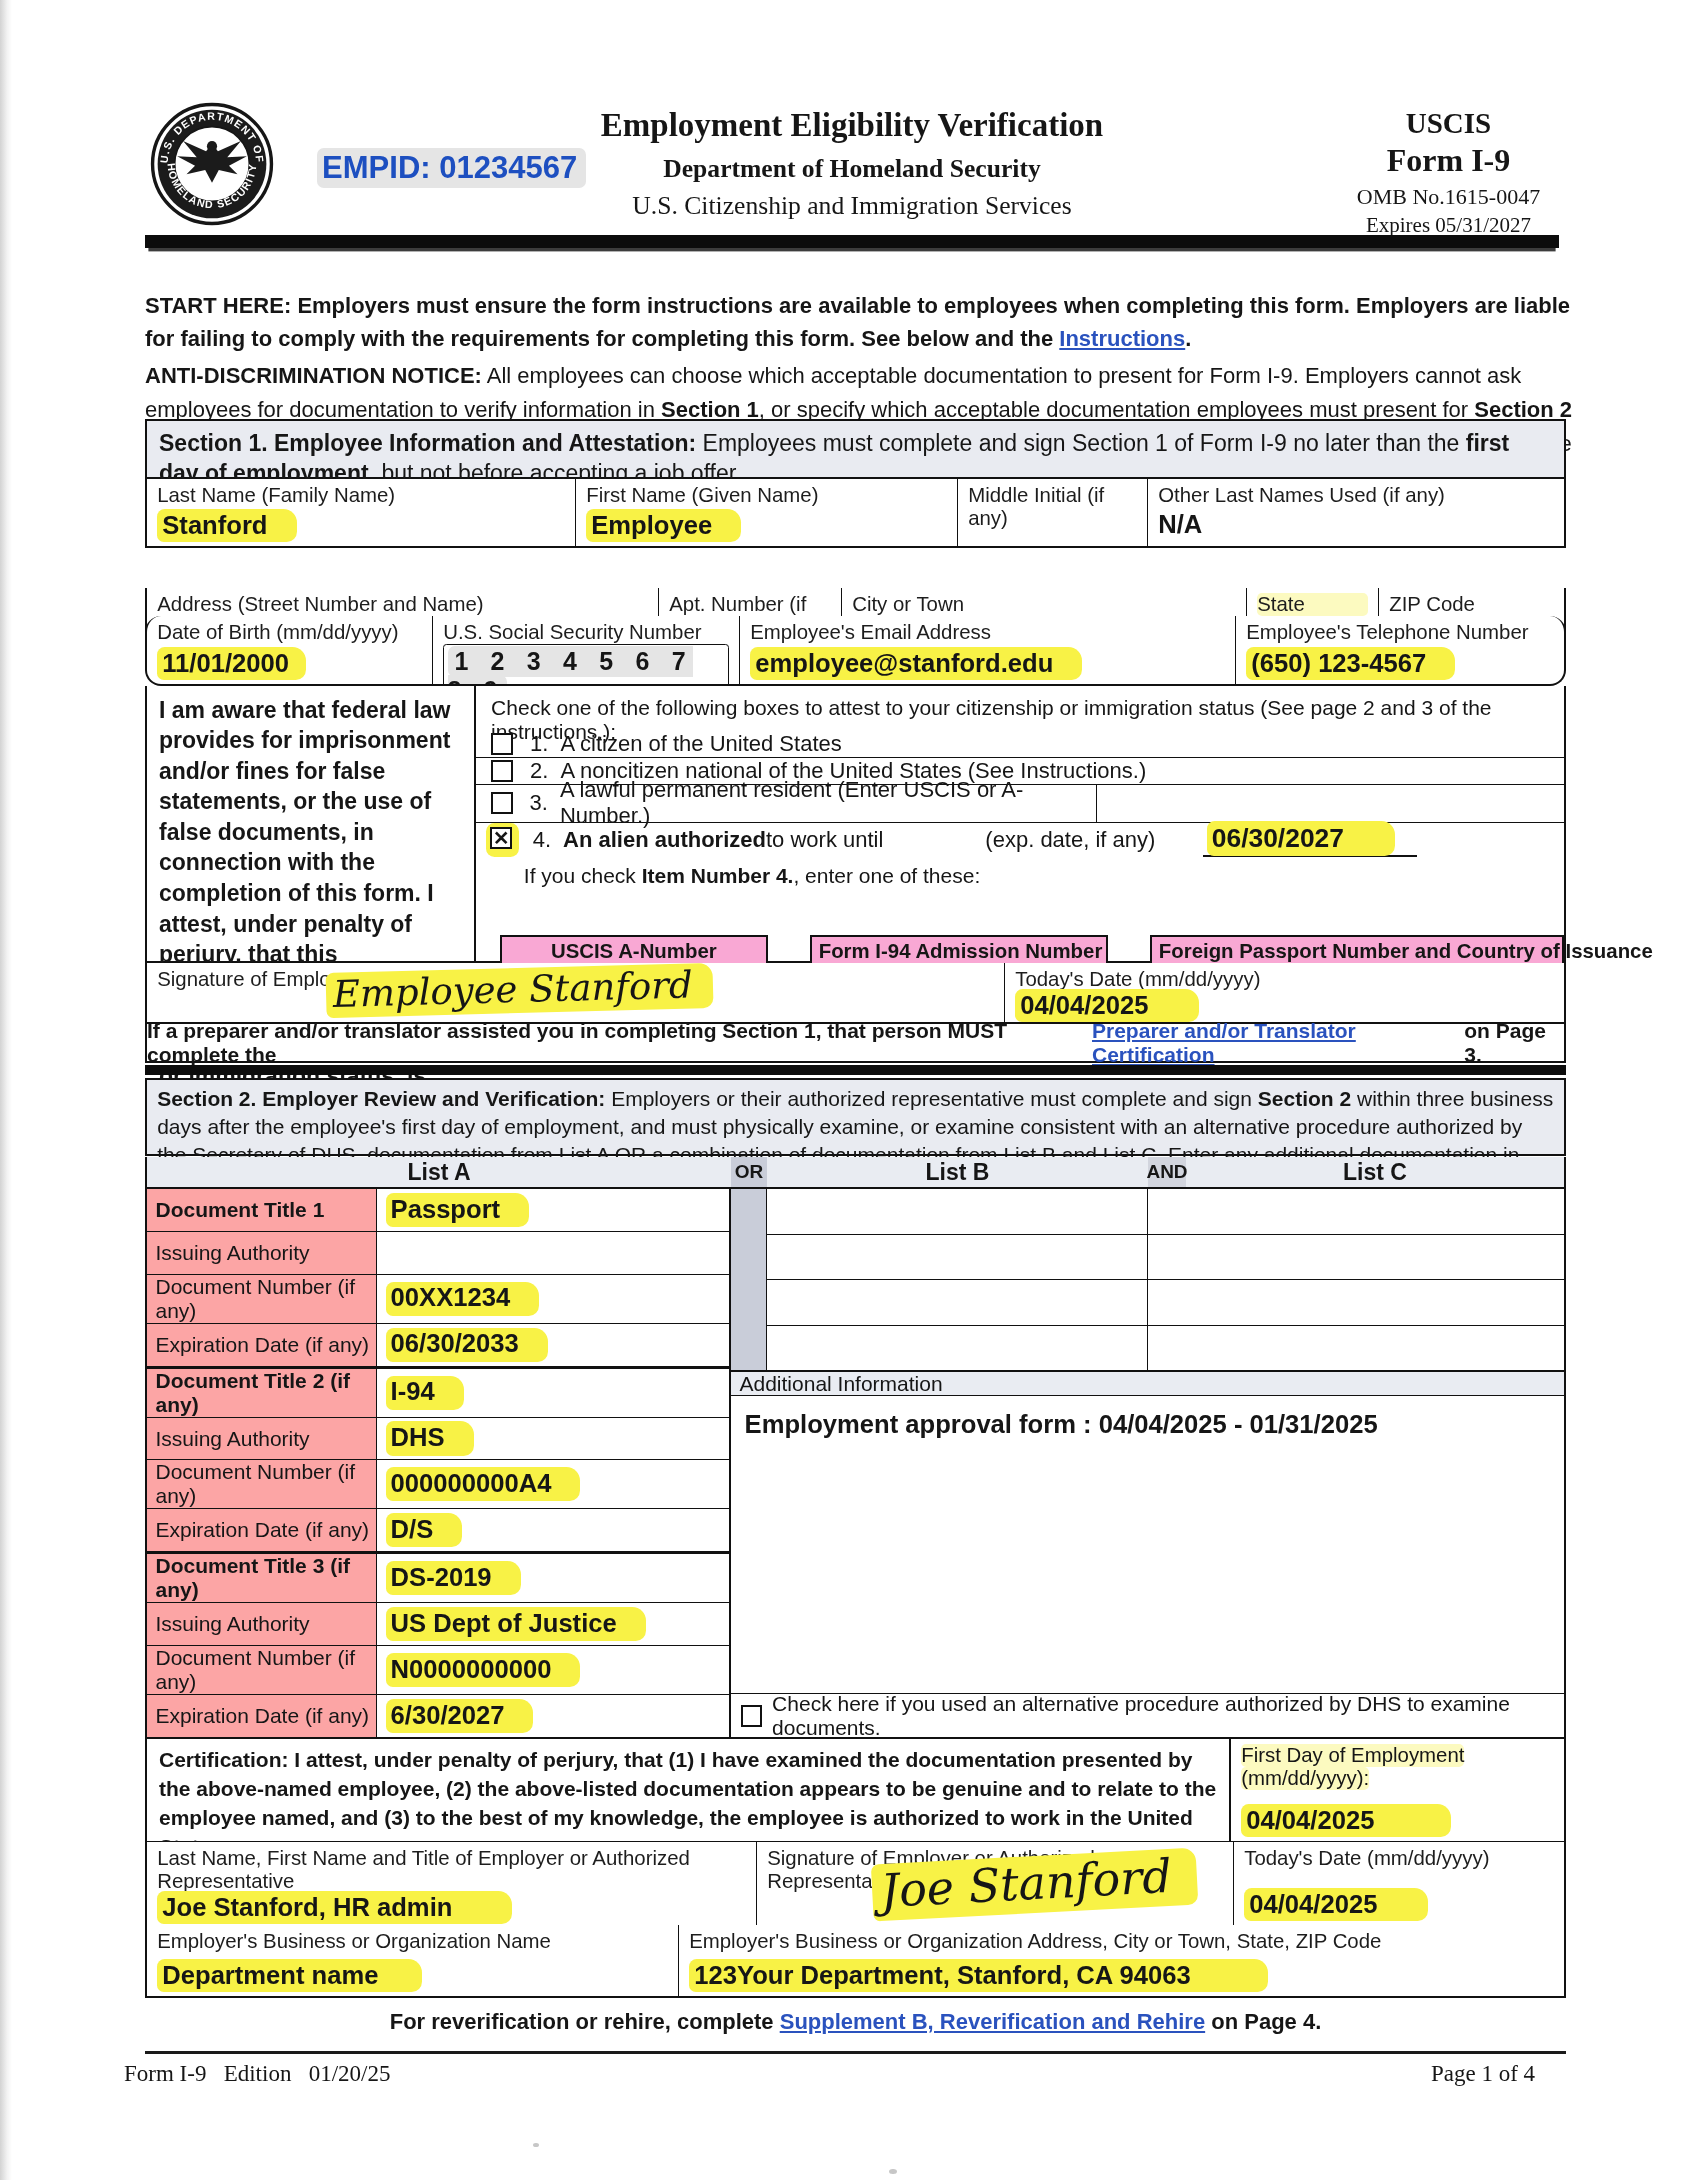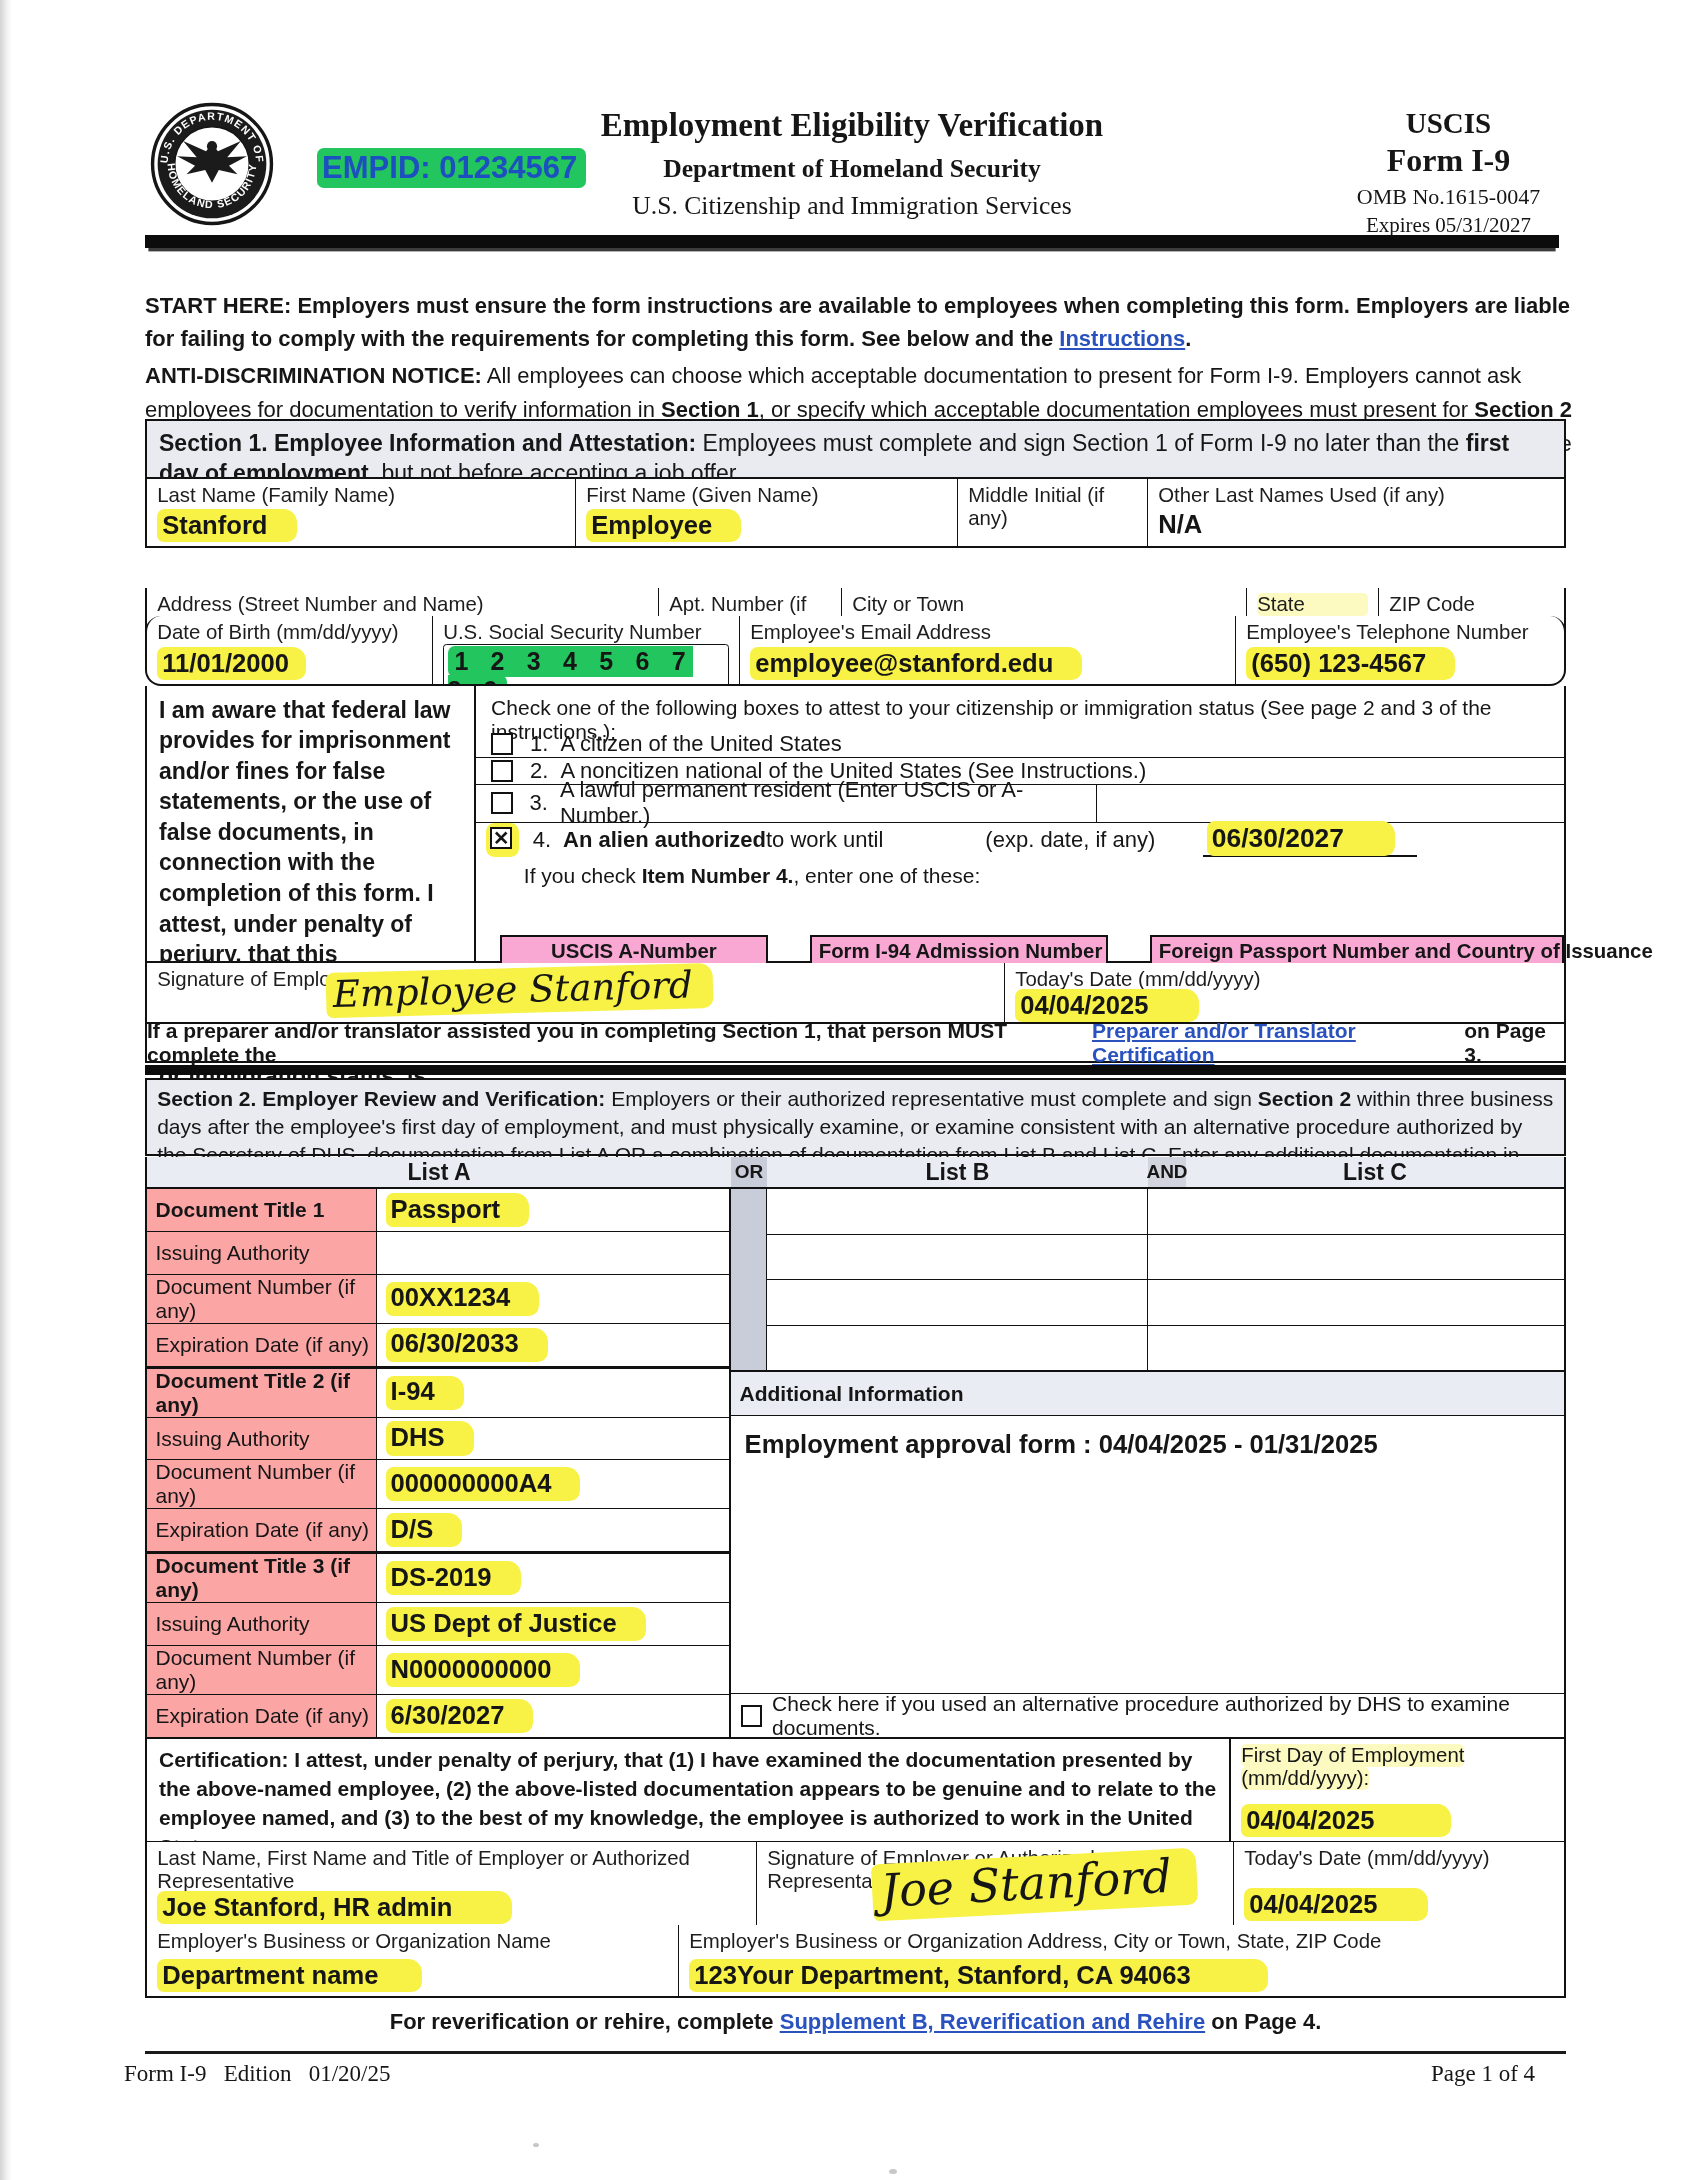--- a/index.html
+++ b/index.html
@@ -41,21 +41,21 @@
   .s2h{left:145px;top:1078px;width:1421px;height:78px;font-size:21px;padding:5.1px 10.2px;}
   .frow{display:flex;box-sizing:border-box;}
   .fc{border-left:1.7px solid #111;box-sizing:border-box;padding:5.1px 10.2px;display:flex;
       flex-direction:column;overflow:hidden;}
   .fc:first-child{border-left:none;}
   .flabel{font-size:20.4px;color:#1d1d1d;}
   .fval{font-size:25.6px;font-weight:bold;margin-top:auto;padding-bottom:1.7px;}
   .nt{border-top:none !important;}
   .hl{background:#f8f246;padding:1.7px 29px 3.4px 5.1px;border-radius:7.7px 13.6px 10.2px 6.8px;
       box-decoration-break:clone;}
-  .hl-tight{background:#22c55e;padding:1.7px 8.5px 3.4px 5.1px;border-radius:6.8px;text-align:center;}
+  .hl-tight{background:#e5e5e5;padding:1.7px 8.5px 3.4px 5.1px;border-radius:6.8px;text-align:center;}
   .wash{background:rgba(248,242,90,.38);border-radius:5.1px;}
 
   .row-name{left:145px;top:479px;width:1421px;height:69px;}
   .row-addr{left:145px;top:548px;width:1421px;height:68px;margin-top:40px;}
   .row-dob{left:145px;top:616px;width:1421px;height:70px;border-radius:16px;}
 
   .ssnbox{display:inline-block;border:1.7px solid #111;border-radius:3.4px;padding:1.7px 3.4px;margin-top:auto;}
   .ssnbox .hl-tight{letter-spacing:7.7px;font-weight:bold;font-size:25px;padding:0.9px 1.7px 2.6px 6.8px;}
 
   
@@ -115,22 +115,22 @@
   .dlabel.b{font-weight:bold;}
   .dval{flex:1;display:flex;align-items:center;padding-left:8.5px;font-size:25.6px;font-weight:bold;}
   .dt-right{flex:1;display:flex;flex-direction:column;}
   .bc{height:183px;display:flex;border-bottom:2.6px solid #111;box-sizing:border-box;}
   .bc-strip{width:36px;background:#c9cdd9;border-right:1.7px solid #111;box-sizing:border-box;}
   .bc-col{width:381px;border-right:1.7px solid #111;box-sizing:border-box;display:flex;
           flex-direction:column;}
   .bc-col.last{flex:1;border-right:none;}
   .bc-cell{flex:1;border-top:1.7px solid #111;box-sizing:border-box;}
   .bc-cell:first-child{border-top:none;}
-  .addl-head{height:44px;background:#e9ecf2;border-bottom:1.7px solid #111;display:flex;
-             align-items:center;padding-left:8.5px;font-weight:bold;font-size:21px;box-sizing:border-box;}
+  .addl-head{height:24px;background:#e9ecf2;border-bottom:1.7px solid #111;display:flex;
+             align-items:center;padding-left:8.5px;font-weight:normal;font-size:21px;box-sizing:border-box;}
   .addl-box{flex:1;position:relative;}
   .addl-text{position:absolute;left:13.6px;top:13.6px;font-size:25.6px;font-weight:bold;}
   .cbrow{height:44px;border-top:1.7px solid #111;display:flex;align-items:center;
          padding-left:10.2px;font-size:21px;box-sizing:border-box;}
   .cbrow .cb{margin-right:10.2px;}
 
   
   .cert{left:145px;top:1739px;width:1421px;height:104px;display:flex;}
   .cert-left{flex:1;padding:6.8px 12px;font-size:21px;font-weight:bold;line-height:1.38;
              box-sizing:border-box;}

